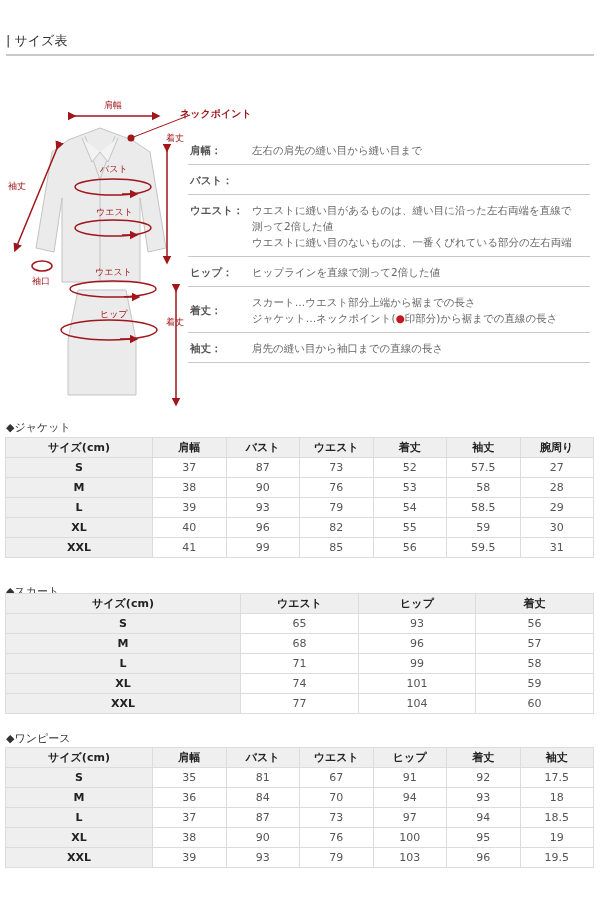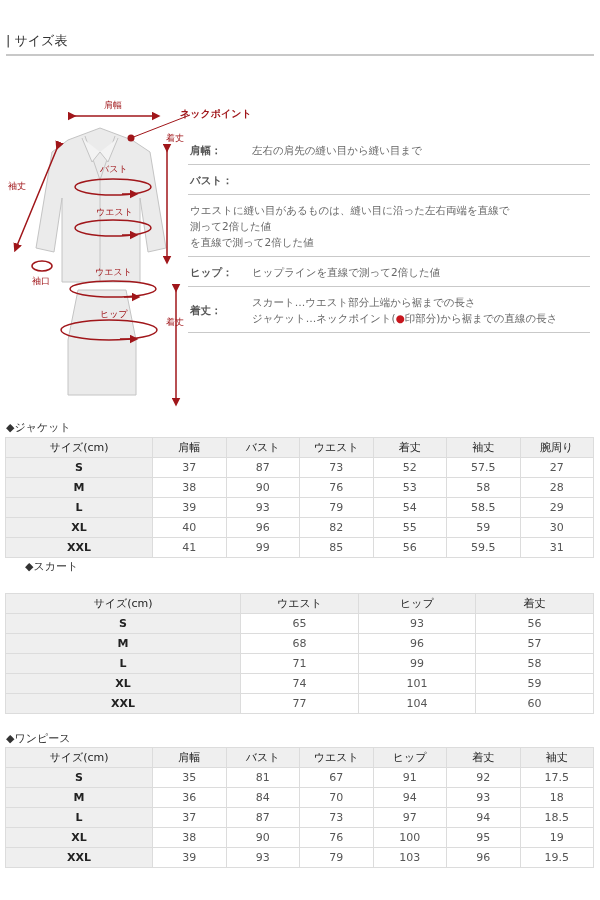--- a/index.html
+++ b/index.html
@@ -16,21 +16,21 @@
   .defs { position: absolute; left: 188px; top: 135px; width: 402px; }
   .def-row { display: flex; border-bottom: 1px solid #c9c9c9; padding: 7px 0 6px 2px; font-size: 10.5px; color: #666; line-height: 16px; }
   .def-row .term { width: 62px; flex: 0 0 62px; color: #555; font-weight: bold; white-space: nowrap; }
   .def-row .desc { flex: 1; }
   .def-row .desc div { white-space: nowrap; }
   .red-dot { color: #c8161d; }
 
   .section-label { position: absolute; left: 6px; font-size: 11px; color: #333; }
   table.size { position: absolute; left: 5px; width: 589px; border-collapse: collapse; font-size: 11px; table-layout: fixed; }
   table.size th, table.size td { border: 1px solid #dcdcdc; height: 20px; text-align: center; padding: 0; }
-  table.size th { background: #efefef; font-weight: normal; color: #222; margin-top: 40px; }
+  table.size th { background: #efefef; font-weight: bold; color: #222; margin-top: 40px; }
   table.size td.size-cell { background: #efefef; font-weight: bold; color: #222; }
   table.size td { color: #555; }
 </style>
 </head>
 <body>
 
 <div class="title-bar">
   <span>| サイズ表</span>
 </div>
 
@@ -91,38 +91,45 @@
   <div class="def-row">
     <span class="term">肩幅：</span>
     <div class="desc">
         <div>左右の肩先の縫い目から縫い目まで</div>
       </div>
   </div>
   <div class="def-row">
     <span class="term">バスト：</span>
   </div>
   <div class="def-row">
+    <span class="term">ウエスト：</span>
     <div class="desc">
       <div>ウエストに縫い目があるものは、縫い目に沿った左右両端を直線で</div>
       <div>測って2倍した値</div>
-      <div>を直線で測って2倍した値</div>
+      <div>ウエストに縫い目のないものは、一番くびれている部分の左右両端</div>
     </div>
   </div>
   <div class="def-row">
     <span class="term">ヒップ：</span>
     <div class="desc">
         <div>ヒップラインを直線で測って2倍した値</div>
       </div>
   </div>
   <div class="def-row" style="align-items:center;">
     <span class="term">着丈：</span>
     <div class="desc">
       <div>スカート…ウエスト部分上端から裾までの長さ</div>
       <div><span>ジャケット…ネックポイント(</span><span class="red-dot">●</span><span>印部分)から裾までの直線の長さ</span></div>
     </div>
+  </div>
+  <div class="def-row">
+    <span class="term">袖丈：</span>
+    <div class="desc">
+        <div>肩先の縫い目から袖口までの直線の長さ</div>
+      </div>
   </div>
 </div>
 
 <div class="section-label" style="top:420px;">◆ジャケット</div>
 <table class="size" style="top:437px;">
   <colgroup>
       <col style="width:147px">
       <col>
       <col>
       <col>
@@ -183,21 +190,21 @@
         <td>41</td>
         <td>99</td>
         <td>85</td>
         <td>56</td>
         <td>59.5</td>
         <td>31</td>
       </tr>
     </tbody>
 </table>
 
-<div class="section-label" style="top:559px;margin-left:19px;">◆スカート</div>
+<div class="section-label" style="top:584px;">◆スカート</div>
 <table class="size" style="top:593px;">
   <colgroup>
       <col style="width:235px">
       <col style="width:118px">
       <col style="width:117px">
       <col>
     </colgroup>
   <thead>
       <tr>
         <th>サイズ(cm)</th>

